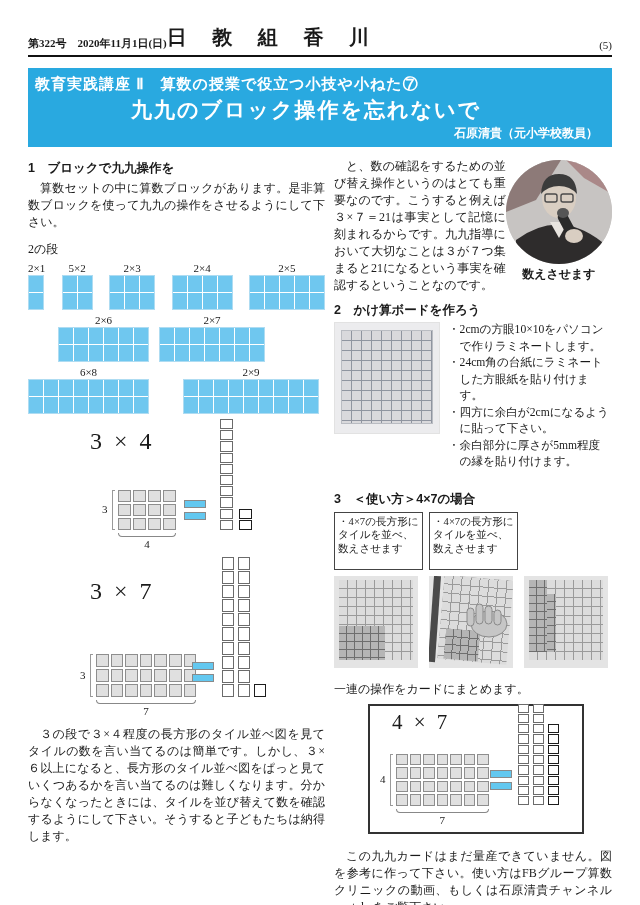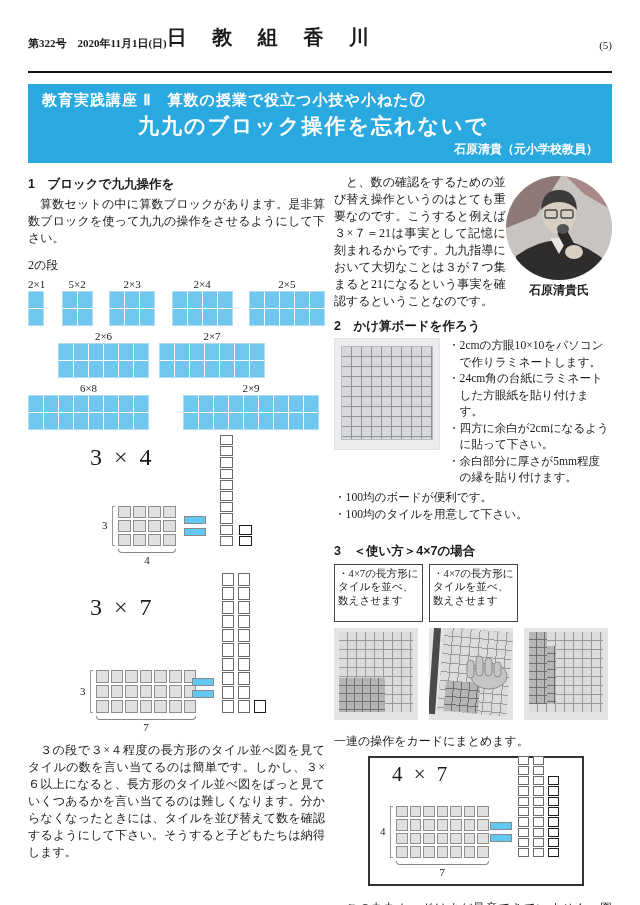--- a/index.html
+++ b/index.html
@@ -1,21 +1,21 @@
 <!DOCTYPE html>
 <html><head>
 <meta charset="utf-8">
 <style>
   * { margin:0; padding:0; box-sizing:border-box; }
   html,body { width:640px; height:905px; background:#fff; overflow:hidden; }
   body { font-family:"Liberation Serif", serif; color:#1a1a1a; }
   .page { padding:24px 28px 0 28px; }
 
   
-  .hdr { display:flex; align-items:flex-end; border-bottom:2px solid #111; padding-bottom:20px; }
+  .hdr { display:flex; align-items:flex-end; border-bottom:2px solid #111; padding-bottom:4px; }
   .hdr-issue { font-size:11px; font-weight:bold; white-space:nowrap; }
   .hdr-center { flex:1; text-align:left; font-size:20px; font-weight:bold; letter-spacing:10px; font-family:"Liberation Sans",sans-serif; }
   .hdr-page { font-size:11px; white-space:nowrap; }
 
   
   .banner { margin-top:11px; color:#fff; padding:7px 14px 5px 14px; font-family:"Liberation Sans",sans-serif; }
   .banner-l1 { font-size:15px; font-weight:bold; letter-spacing:1px; }
   .banner-l2 { font-size:21px; font-weight:bold; letter-spacing:2px; margin:2px 0 0 96px; }
   .banner-author { font-size:12px; font-weight:bold; text-align:right; margin-top:1px; }
 
@@ -94,21 +94,21 @@
 <body style="--tile-blue: #6fc7ef; --eq-blue: #63c8f0;">
 
 <div class="page">
 
   <div class="hdr">
     <span class="hdr-issue">第322号　2020年11月1日(日)</span>
     <span class="hdr-center">日 教 組 香 川</span>
     <span class="hdr-page">(5)</span>
   </div>
 
-  <div class="banner" id="banner" style="background: rgb(41, 169, 224);">
+  <div class="banner" id="banner" style="background: rgb(41, 169, 224); padding-left: 7px;">
     <div class="banner-l1">教育実践講座 Ⅱ　算数の授業で役立つ小技や小ねた⑦</div>
     <div class="banner-l2">九九のブロック操作を忘れないで</div>
     <div class="banner-author">石原清貴（元小学校教員）</div>
   </div>
 
   <div class="columns">
 
     <div class="col-left">
       <div class="sec-title">1　ブロックで九九操作を</div>
       <p class="body">算数セットの中に算数ブロックがあります。是非算数ブロックを使って九九の操作をさせるようにして下さい。</p>
@@ -376,41 +376,37 @@
               <path d="M44,62 L53,78 L62,62 Z" fill="#e8e4df"></path>
               <ellipse cx="53" cy="38" rx="17" ry="20" fill="#d9cec2"></ellipse>
               <path d="M35,34 Q36,14 53,14 Q70,14 71,34 Q64,26 53,26 Q42,26 35,34 Z" fill="#3b3b3b"></path>
               <rect x="39" y="34" width="12" height="8" rx="2" fill="none" stroke="#4a4a4a" stroke-width="1.4"></rect>
               <rect x="55" y="34" width="12" height="8" rx="2" fill="none" stroke="#4a4a4a" stroke-width="1.4"></rect>
               <rect x="56" y="52" width="10" height="26" rx="4" transform="rotate(-28 61 65)" fill="#2a2a2a"></rect>
               <ellipse cx="57" cy="53" rx="6" ry="5" fill="#555"></ellipse>
               <ellipse cx="68" cy="76" rx="9" ry="7" fill="#d9cec2"></ellipse>
             </svg>
           </div>
-          <div class="photo-cap">石原清貴氏</div>
+          <div class="photo-cap">数えさせます</div>
         </div>
       </div>
 
       <div class="sec-title" style="margin-top:8px;">2　かけ算ボードを作ろう</div>
 
       <div class="board-row">
         <div class="board-photo">
           <div class="board-grid"></div>
         </div>
         <div class="bullets" id="s2-bullets">
             <div>・2cmの方眼10×10をパソコンで作りラミネートします。</div>
             <div>・24cm角の台紙にラミネートした方眼紙を貼り付けます。</div>
             <div>・四方に余白が2cmになるように貼って下さい。</div>
             <div>・余白部分に厚さが5mm程度の縁を貼り付けます。</div>
           </div>
       </div>
-      <div class="bullets2" id="s2-bullets2">
-          <div>・100均のボードが便利です。</div>
-          <div>・100均のタイルを用意して下さい。</div>
-        </div>
 
       <div class="sec-title" style="margin-top:20px;">3　＜使い方＞4×7の場合</div>
 
       <div class="steps" id="steps">
           <div class="step-box">・4×7の長方形にタイルを並べ、数えさせます</div>
           <div class="step-box">・4×7の長方形にタイルを並べ、数えさせます</div>
         </div>
 
       <div class="step-photos">
         <div class="step-photo">

